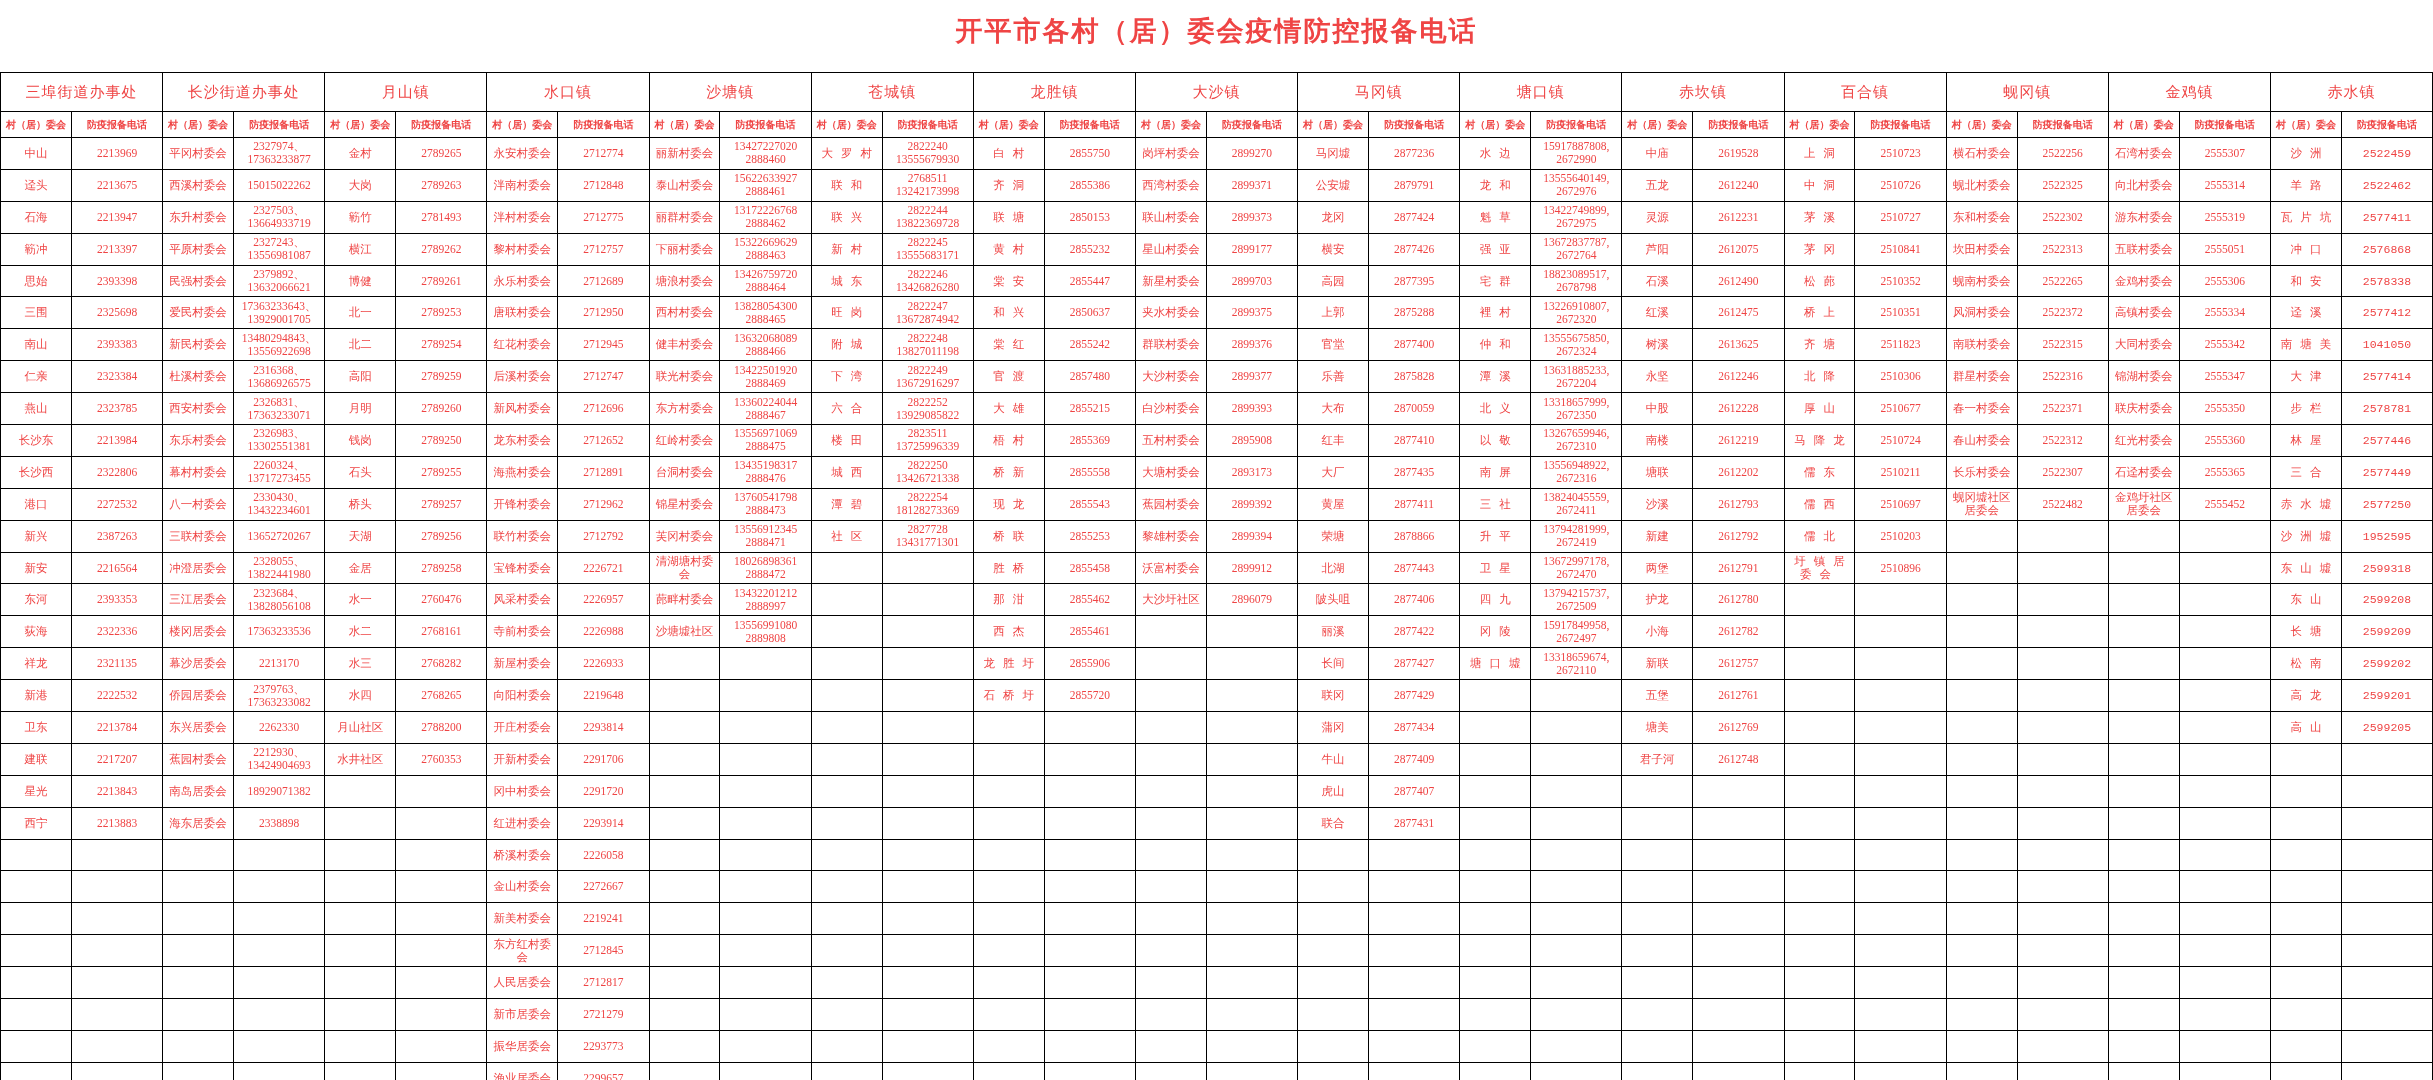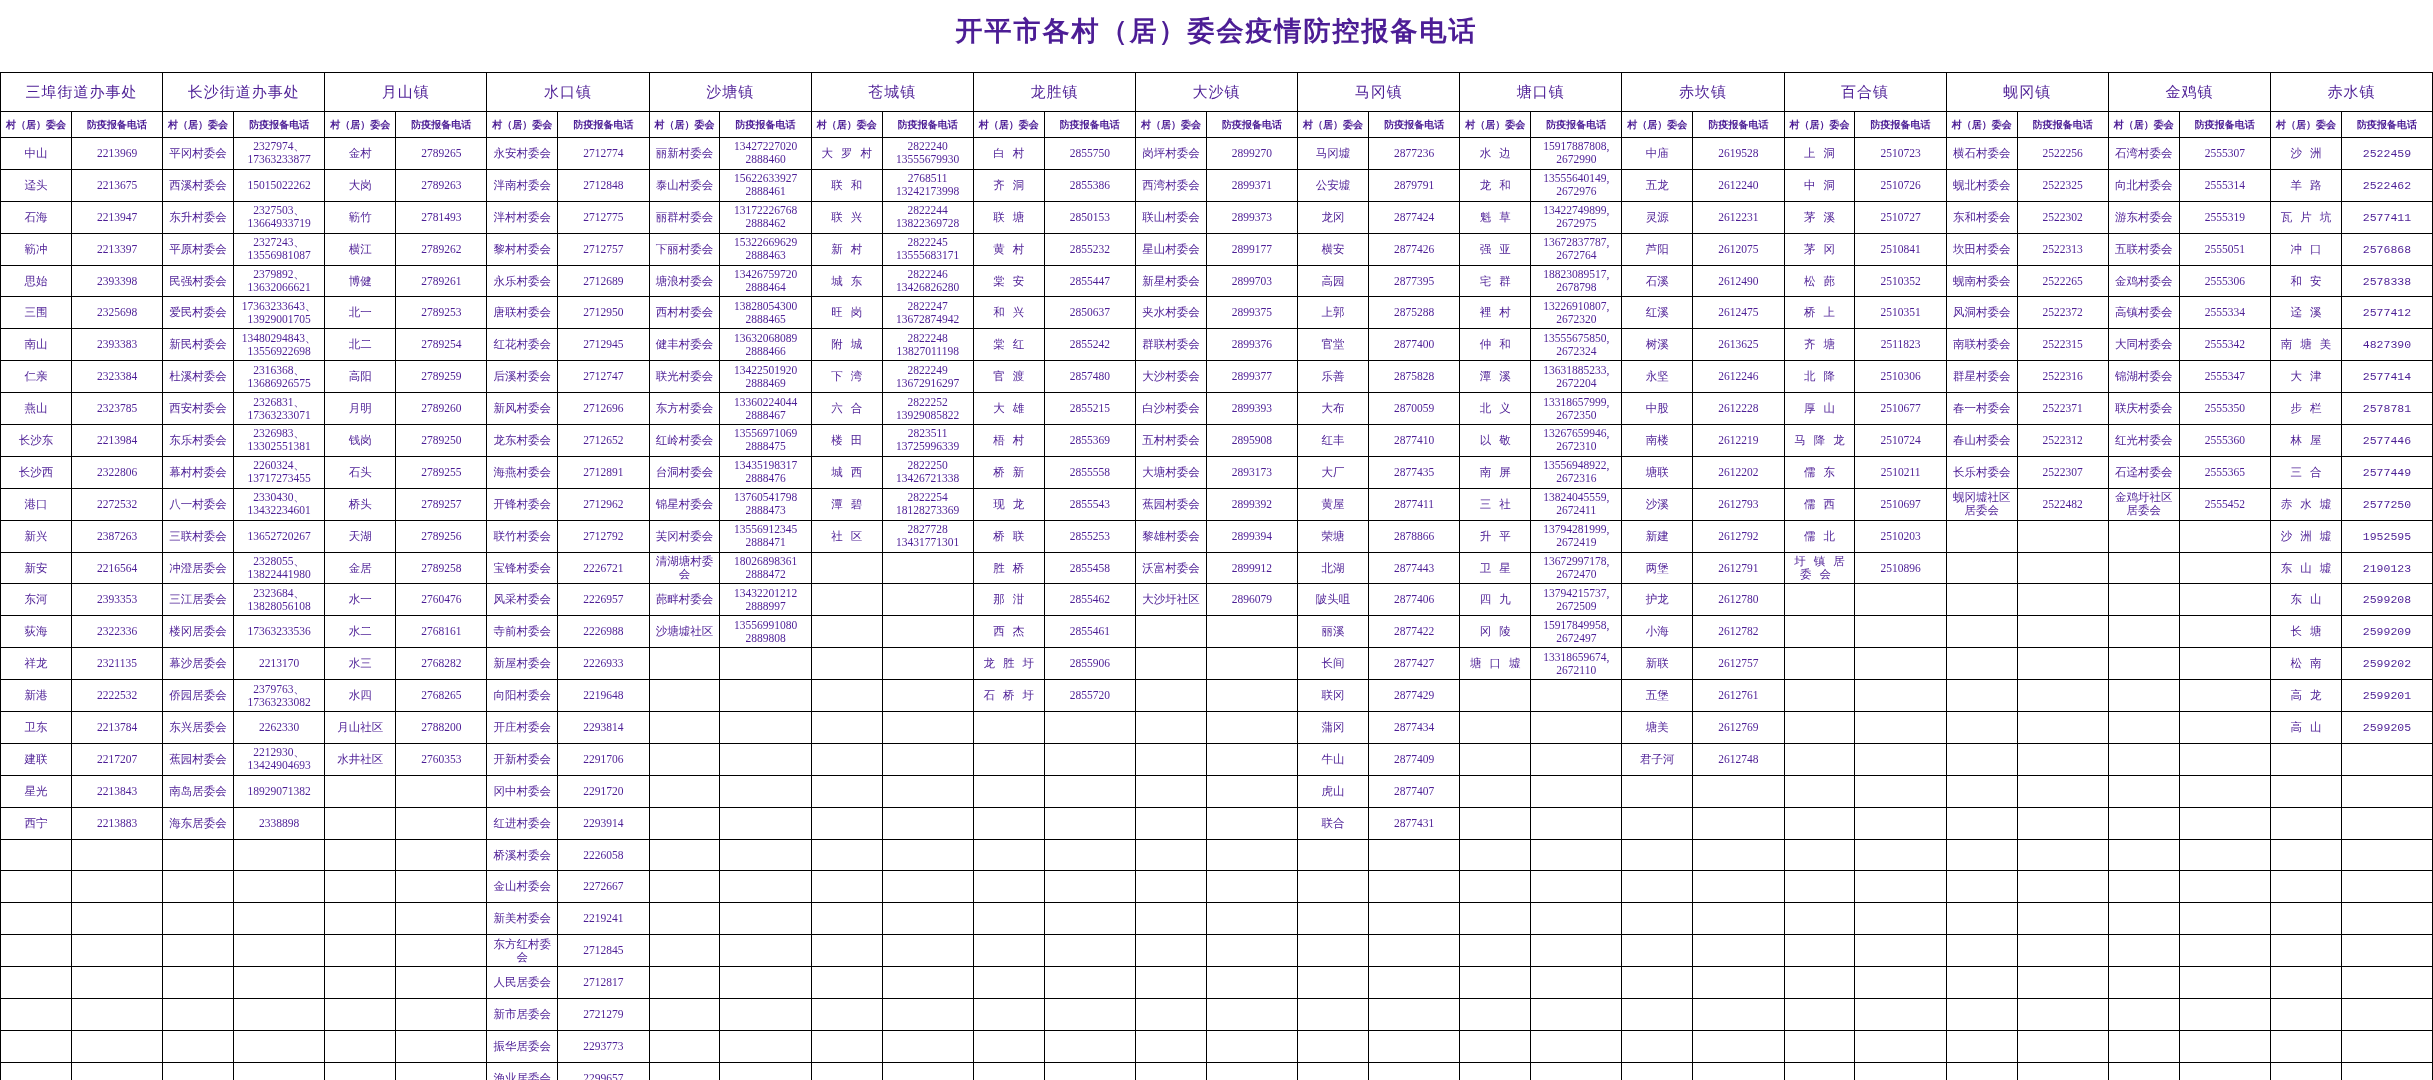--- a/index.html
+++ b/index.html
@@ -1,19 +1,19 @@
 <!DOCTYPE html>
 <html><head>
 <meta charset="utf-8">
 <style>
   * { box-sizing: border-box; margin: 0; padding: 0; }
   html,body { background:#fff; }
   .page {
     position: relative; width: 2433px; height: 1080px; background: #fff;
-    color: #4c1d95; font-family: "Liberation Serif", "DejaVu Serif", serif; overflow: hidden;
+    color: #ef4444; font-family: "Liberation Serif", "DejaVu Serif", serif; overflow: hidden;
   }
   .title {
     position: absolute; top: 13px; left: 0; width: 100%;
     text-align: center; font-size: 27px; font-weight: bold; letter-spacing: 2px;
   }
   .table {
     position: absolute; left: 0; top: 72px; width: 2433px; height: 1022px;
     display: flex; border-top: 1px solid #000; border-bottom: 1px solid #000;
   }
   .group { flex: 1 1 0; display: flex; flex-direction: column; border-left: 1px solid #000; min-width: 0; }
@@ -1909,21 +1909,21 @@
         <div class="row">
           <div class="cell name">和安</div>
           <div class="cell phone">2578338</div>
         </div>
         <div class="row">
           <div class="cell name">迳溪</div>
           <div class="cell phone">2577412</div>
         </div>
         <div class="row">
           <div class="cell name">南塘美</div>
-          <div class="cell phone">4827390</div>
+          <div class="cell phone">1041050</div>
         </div>
         <div class="row">
           <div class="cell name">大津</div>
           <div class="cell phone">2577414</div>
         </div>
         <div class="row">
           <div class="cell name">步栏</div>
           <div class="cell phone">2578781</div>
         </div>
         <div class="row">
@@ -1937,21 +1937,21 @@
         <div class="row">
           <div class="cell name">赤水墟</div>
           <div class="cell phone">2577250</div>
         </div>
         <div class="row">
           <div class="cell name">沙洲墟</div>
           <div class="cell phone">1952595</div>
         </div>
         <div class="row">
           <div class="cell name">东山墟</div>
-          <div class="cell phone">2190123</div>
+          <div class="cell phone">2599318</div>
         </div>
         <div class="row">
           <div class="cell name">东山</div>
           <div class="cell phone">2599208</div>
         </div>
         <div class="row">
           <div class="cell name">长塘</div>
           <div class="cell phone">2599209</div>
         </div>
         <div class="row">

